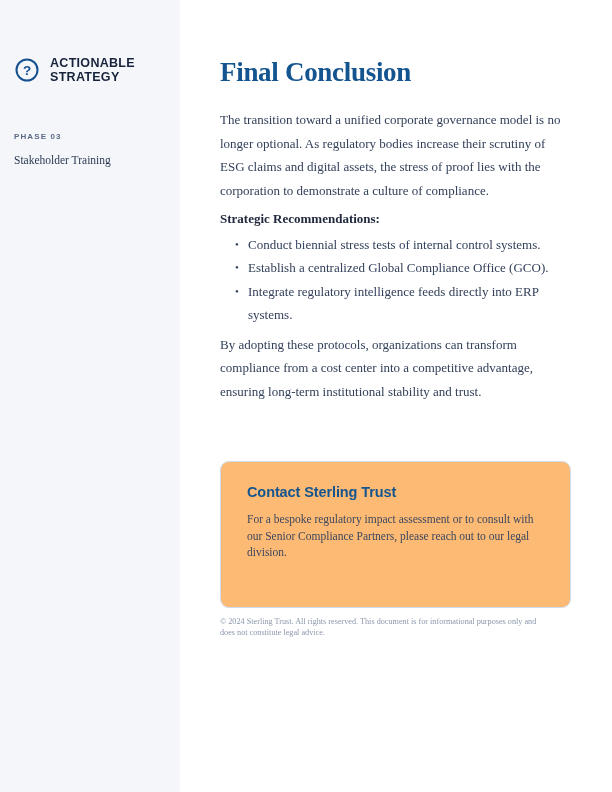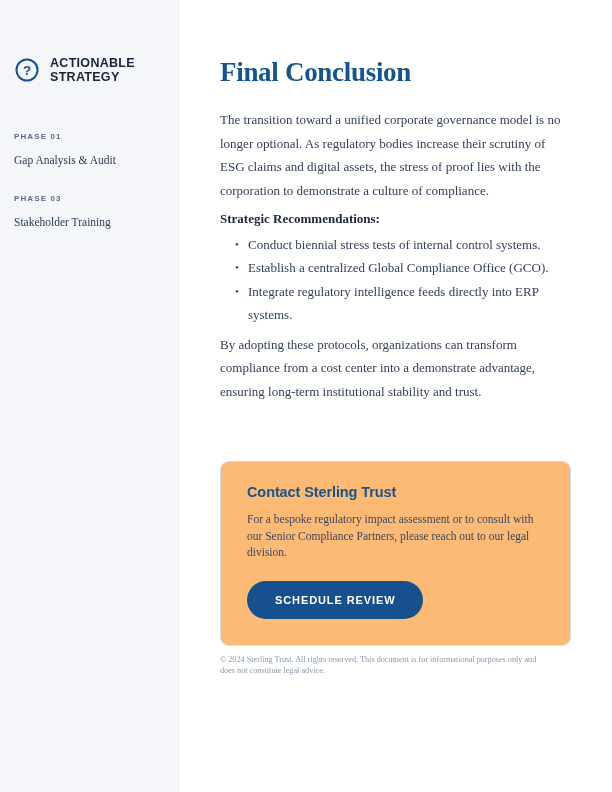--- a/index.html
+++ b/index.html
@@ -211,24 +211,20 @@
         <svg width="26" height="26" viewBox="0 0 26 26" xmlns="http://www.w3.org/2000/svg">
           <circle cx="13" cy="13" r="10.5" fill="none" stroke="#17508f" stroke-width="2"></circle>
           <text x="13" y="18.2" text-anchor="middle" font-family="Liberation Sans, sans-serif" font-size="13.5" font-weight="bold" fill="#17508f">?</text>
         </svg>
       </span>
       <span class="brand-title">ACTIONABLE STRATEGY</span>
     </div>
 
     <nav class="nav">
 
-      <div class="nav-group">
-        <div class="phase-label">PHASE 01</div>
-        <div class="phase-item">Gap Analysis &amp; Audit</div>
-      </div>
 
 
       <div class="nav-group">
         <div class="phase-label">PHASE 03</div>
         <div class="phase-item">Stakeholder Training</div>
       </div>
 
     </nav>
   </aside>
 
@@ -239,24 +235,23 @@
     <p class="body-par">The transition toward a unified corporate governance model is no longer optional. As regulatory bodies increase their scrutiny of ESG claims and digital assets, the stress of proof lies with the corporation to demonstrate a culture of compliance.</p>
 
     <p class="lead-in">Strategic Recommendations:</p>
 
     <ul class="rec-list">
       <li>Conduct biennial stress tests of internal control systems.</li>
       <li>Establish a centralized Global Compliance Office (GCO).</li>
       <li>Integrate regulatory intelligence feeds directly into ERP systems.</li>
     </ul>
 
-    <p class="body-par">By adopting these protocols, organizations can transform compliance from a cost center into a demonstrate advantage, ensuring long-term institutional stability and trust.</p>
+    <p class="body-par">By adopting these protocols, organizations can transform compliance from a cost center into a competitive advantage, ensuring long-term institutional stability and trust.</p>
 
     <section class="contact-card">
       <h2 class="card-title">Contact Sterling Trust</h2>
       <p class="card-text">For a bespoke regulatory impact assessment or to consult with our Senior Compliance Partners, please reach out to our legal division.</p>
-      <button class="cta-button">SCHEDULE REVIEW</button>
     </section>
 
     <p class="footer-note">© 2024 Sterling Trust. All rights reserved. This document is for informational purposes only and does not constitute legal advice.</p>
 
   </main>
 </div>
 
 </body></html>

